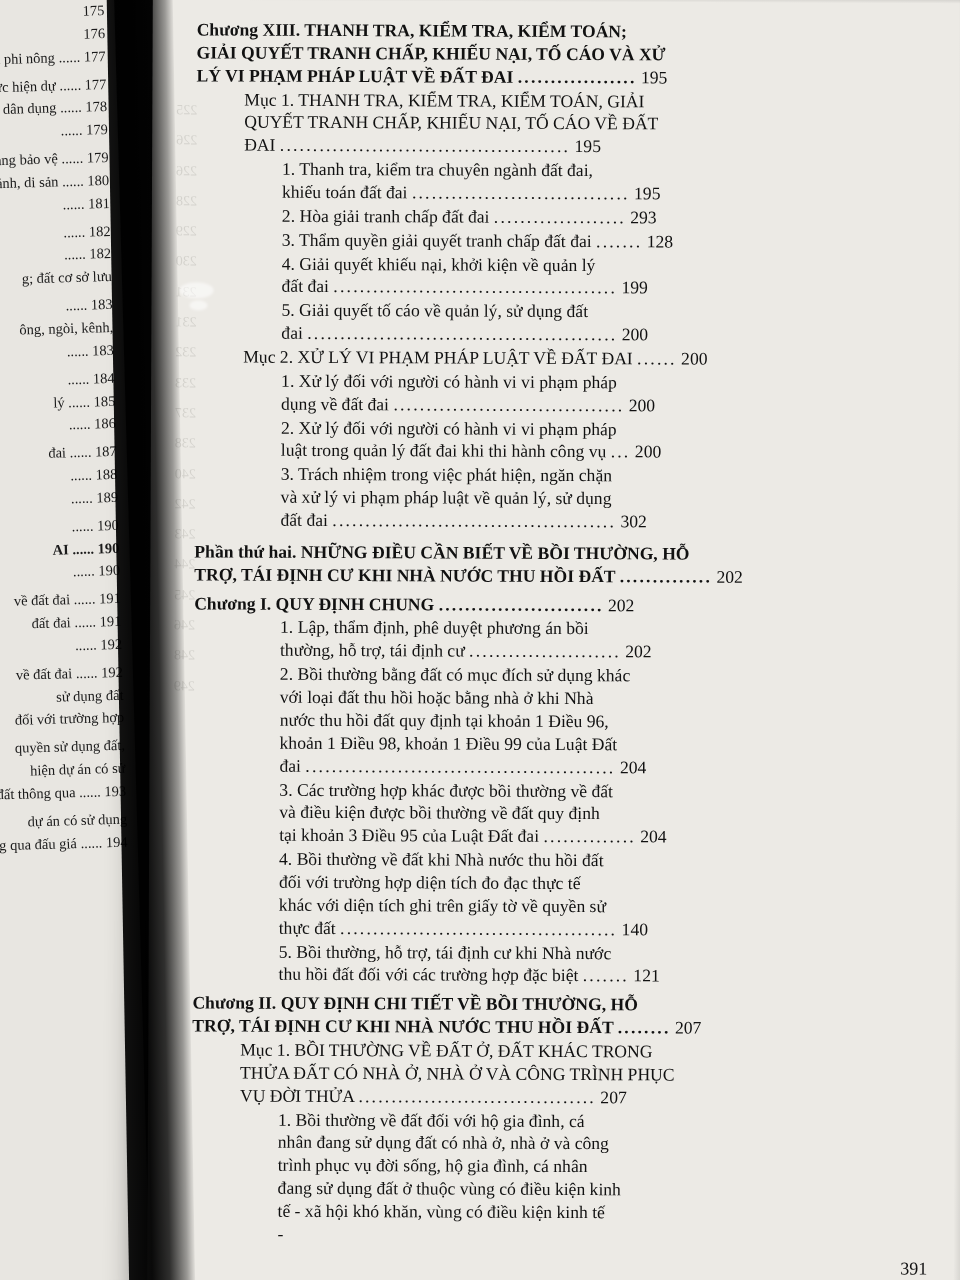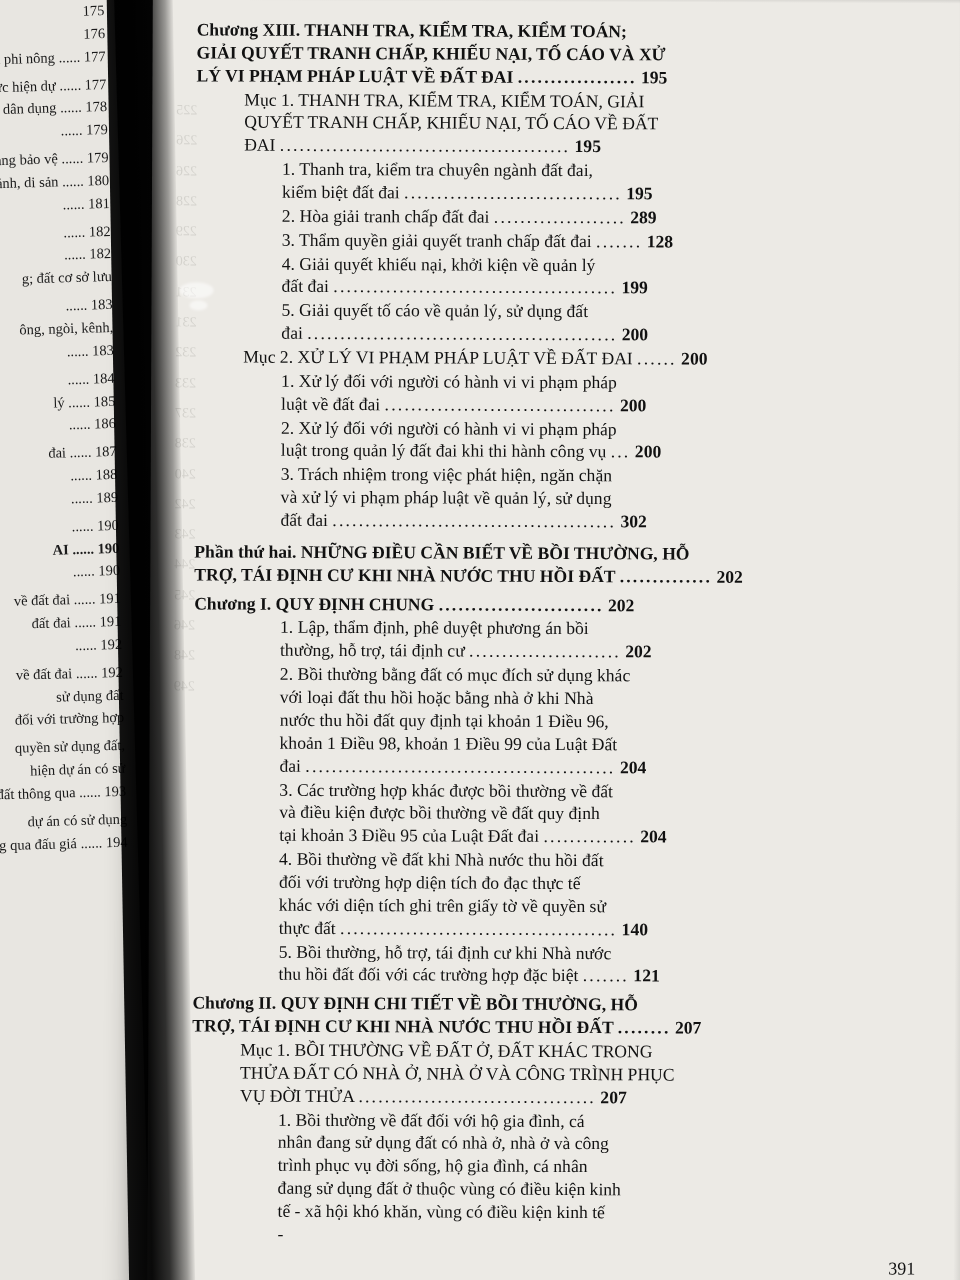--- a/index.html
+++ b/index.html
@@ -101,32 +101,32 @@
 
   
   .entry {
     margin-bottom: 1px;
   }
   .dots {
     
     letter-spacing: 2.2px;
   }
   .pg {
-    font-weight: bold;
+    font-weight: normal;
   }
   .lvl-chap { font-weight: bold; margin-top: 6px; }
   .lvl-part { font-weight: bold; margin-top: 9px; }
   .lvl-muc  { margin-left: 48px; }
   .lvl-item { margin-left: 86px; }
   .hang { text-indent: -26px; padding-left: 26px; }
   .hang2 { text-indent: -32px; padding-left: 32px; }
 
   #folio {
     position: absolute;
-    right: 62px;
+    right: 50px;
     bottom: 26px;
     font-size: 18px;
     color: #111;
   }
 
   
   .blem {
     position: absolute;
     background: rgba(255,255,255,0.55);
     border-radius: 50%;
@@ -340,42 +340,42 @@
           <div style="padding-left: 0px;">GIẢI QUYẾT TRANH CHẤP, KHIẾU NẠI, TỐ CÁO VÀ XỬ</div>
           <div style="padding-left: 0px;"><span>LÝ VI PHẠM PHÁP LUẬT VỀ ĐẤT ĐAI </span><span class="dots">..................</span><span class="pg"> 195</span></div>
         </div>
         <div class="entry lvl-muc hang2">
           <div>Mục 1. THANH TRA, KIỂM TRA, KIỂM TOÁN, GIẢI</div>
           <div>QUYẾT TRANH CHẤP, KHIẾU NẠI, TỐ CÁO VỀ ĐẤT</div>
           <div><span>ĐAI </span><span class="dots">............................................</span><span class="pg"> 195</span></div>
         </div>
         <div class="entry lvl-item hang">
           <div>1. Thanh tra, kiểm tra chuyên ngành đất đai,</div>
-          <div><span>kiểm biệt đất đai </span><span class="dots">.................................</span><span class="pg"> 195</span></div>
-        </div>
-        <div class="entry lvl-item hang">
-          <div><span>2. Hòa giải tranh chấp đất đai </span><span class="dots">....................</span><span class="pg"> 289</span></div>
+          <div><span>khiếu toán đất đai </span><span class="dots">.................................</span><span class="pg"> 195</span></div>
+        </div>
+        <div class="entry lvl-item hang">
+          <div><span>2. Hòa giải tranh chấp đất đai </span><span class="dots">....................</span><span class="pg"> 293</span></div>
         </div>
         <div class="entry lvl-item hang">
           <div><span>3. Thẩm quyền giải quyết tranh chấp đất đai </span><span class="dots">.......</span><span class="pg"> 128</span></div>
         </div>
         <div class="entry lvl-item hang">
           <div>4. Giải quyết khiếu nại, khởi kiện về quản lý</div>
           <div><span>đất đai </span><span class="dots">...........................................</span><span class="pg"> 199</span></div>
         </div>
         <div class="entry lvl-item hang">
           <div>5. Giải quyết tố cáo về quản lý, sử dụng đất</div>
           <div><span>đai </span><span class="dots">...............................................</span><span class="pg"> 200</span></div>
         </div>
         <div class="entry lvl-muc hang2">
           <div><span>Mục 2. XỬ LÝ VI PHẠM PHÁP LUẬT VỀ ĐẤT ĐAI </span><span class="dots">......</span><span class="pg"> 200</span></div>
         </div>
         <div class="entry lvl-item hang">
           <div>1. Xử lý đối với người có hành vi vi phạm pháp</div>
-          <div><span>luật về đất đai </span><span class="dots">...................................</span><span class="pg"> 200</span></div>
+          <div><span>dụng về đất đai </span><span class="dots">...................................</span><span class="pg"> 200</span></div>
         </div>
         <div class="entry lvl-item hang">
           <div>2. Xử lý đối với người có hành vi vi phạm pháp</div>
           <div><span>luật trong quản lý đất đai khi thi hành công vụ </span><span class="dots">...</span><span class="pg"> 200</span></div>
         </div>
         <div class="entry lvl-item hang">
           <div>3. Trách nhiệm trong việc phát hiện, ngăn chặn</div>
           <div>và xử lý vi phạm pháp luật về quản lý, sử dụng</div>
           <div><span>đất đai </span><span class="dots">...........................................</span><span class="pg"> 302</span></div>
         </div>

